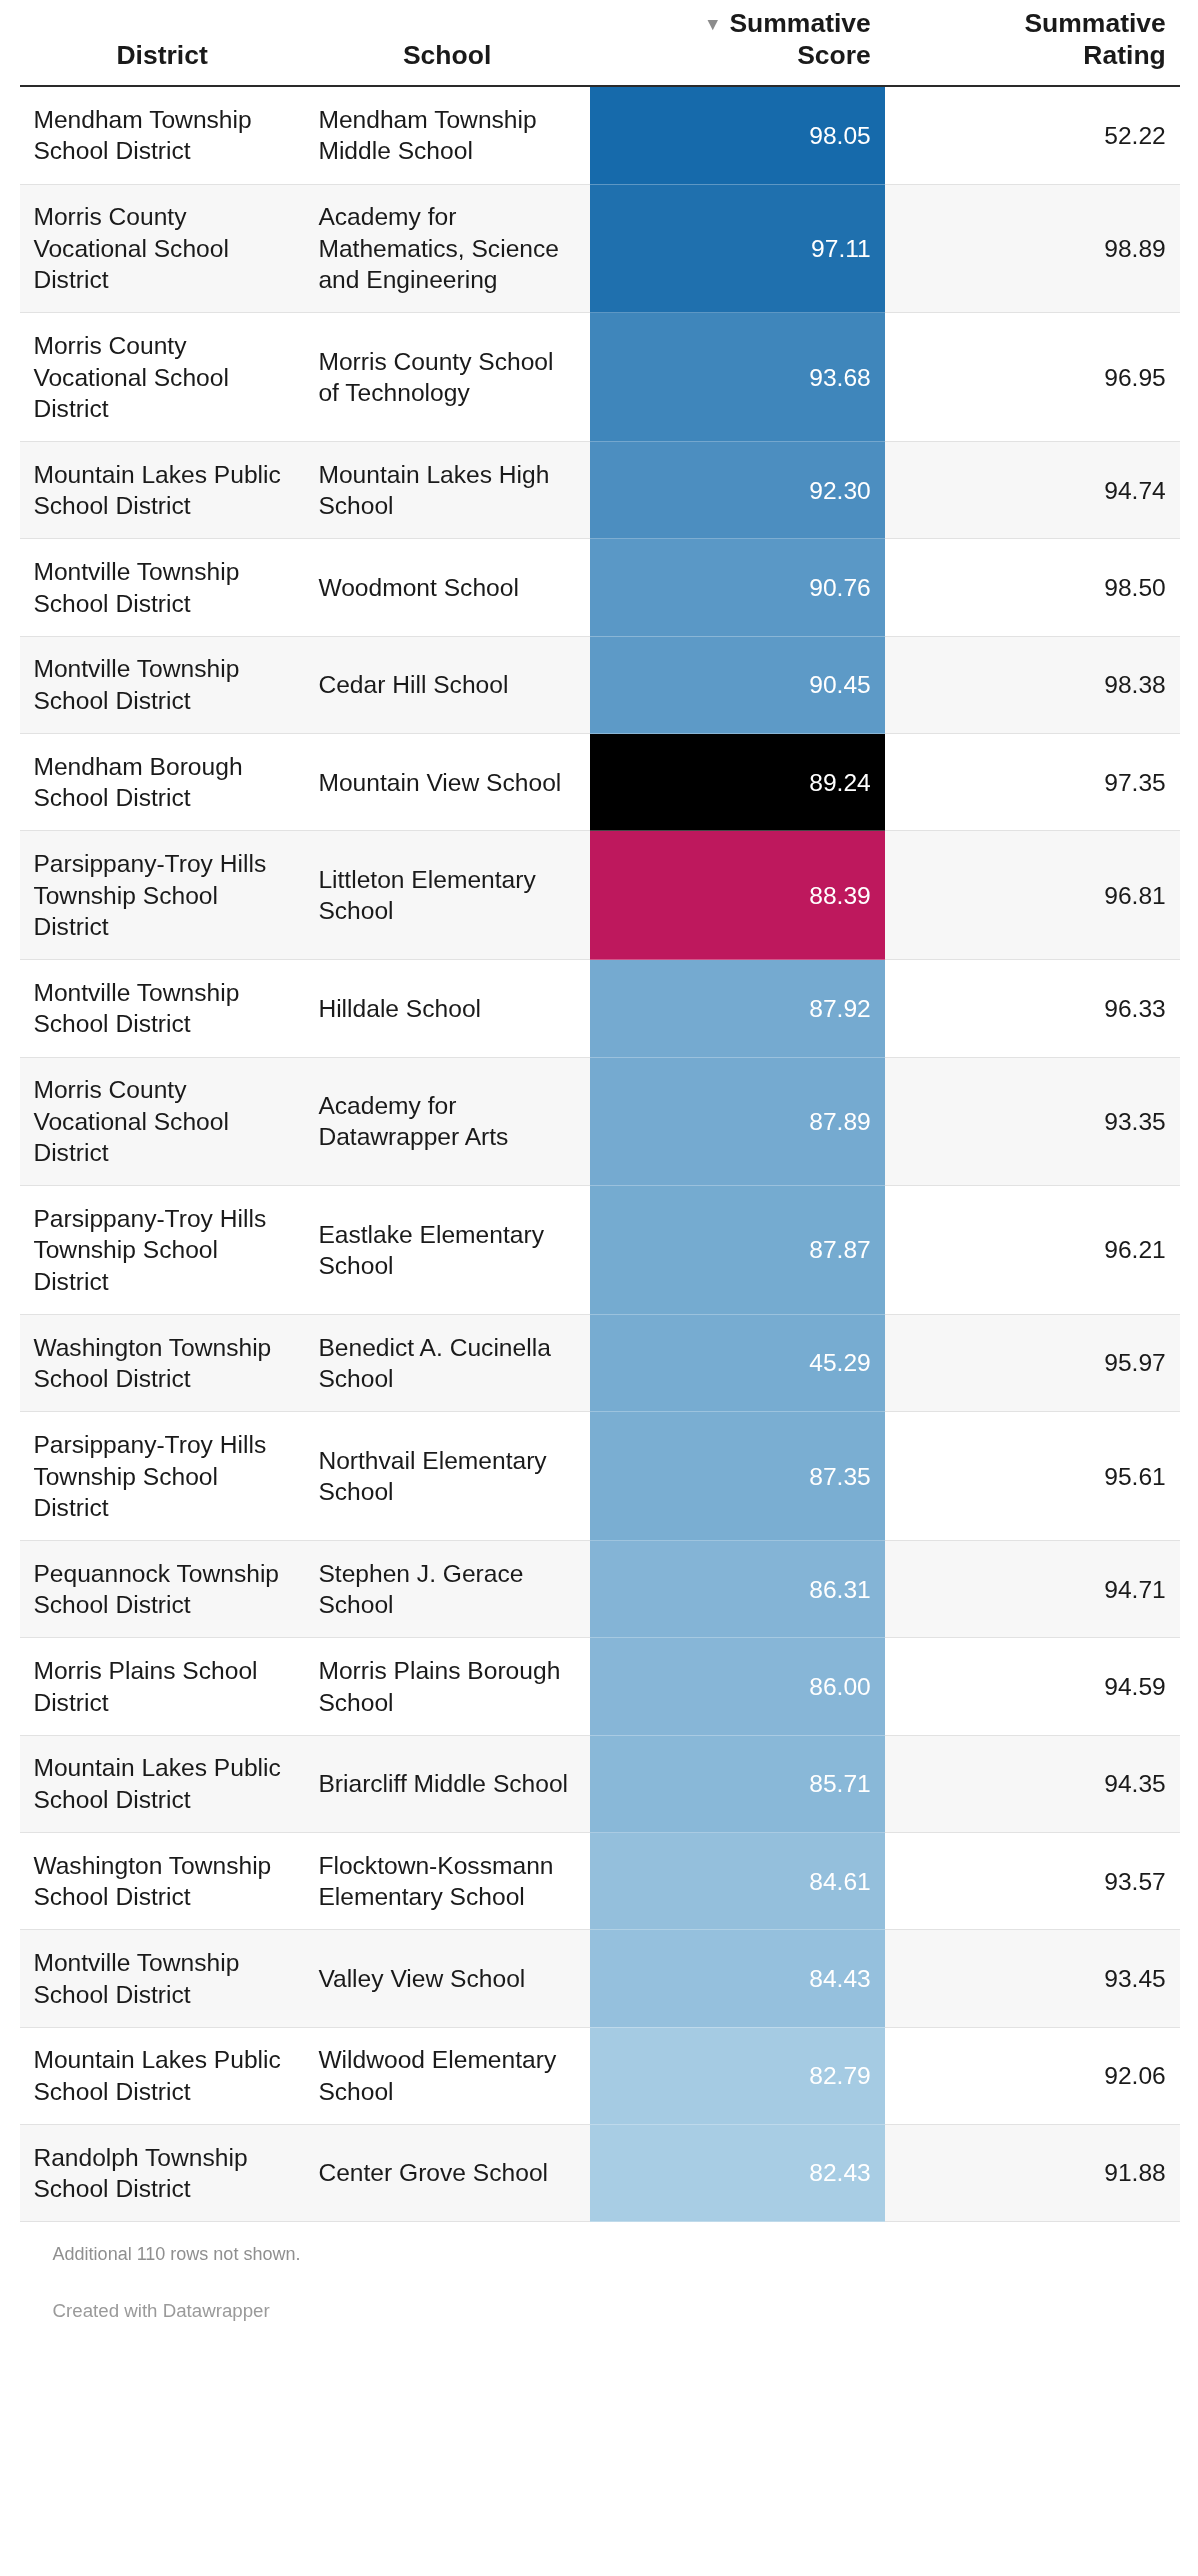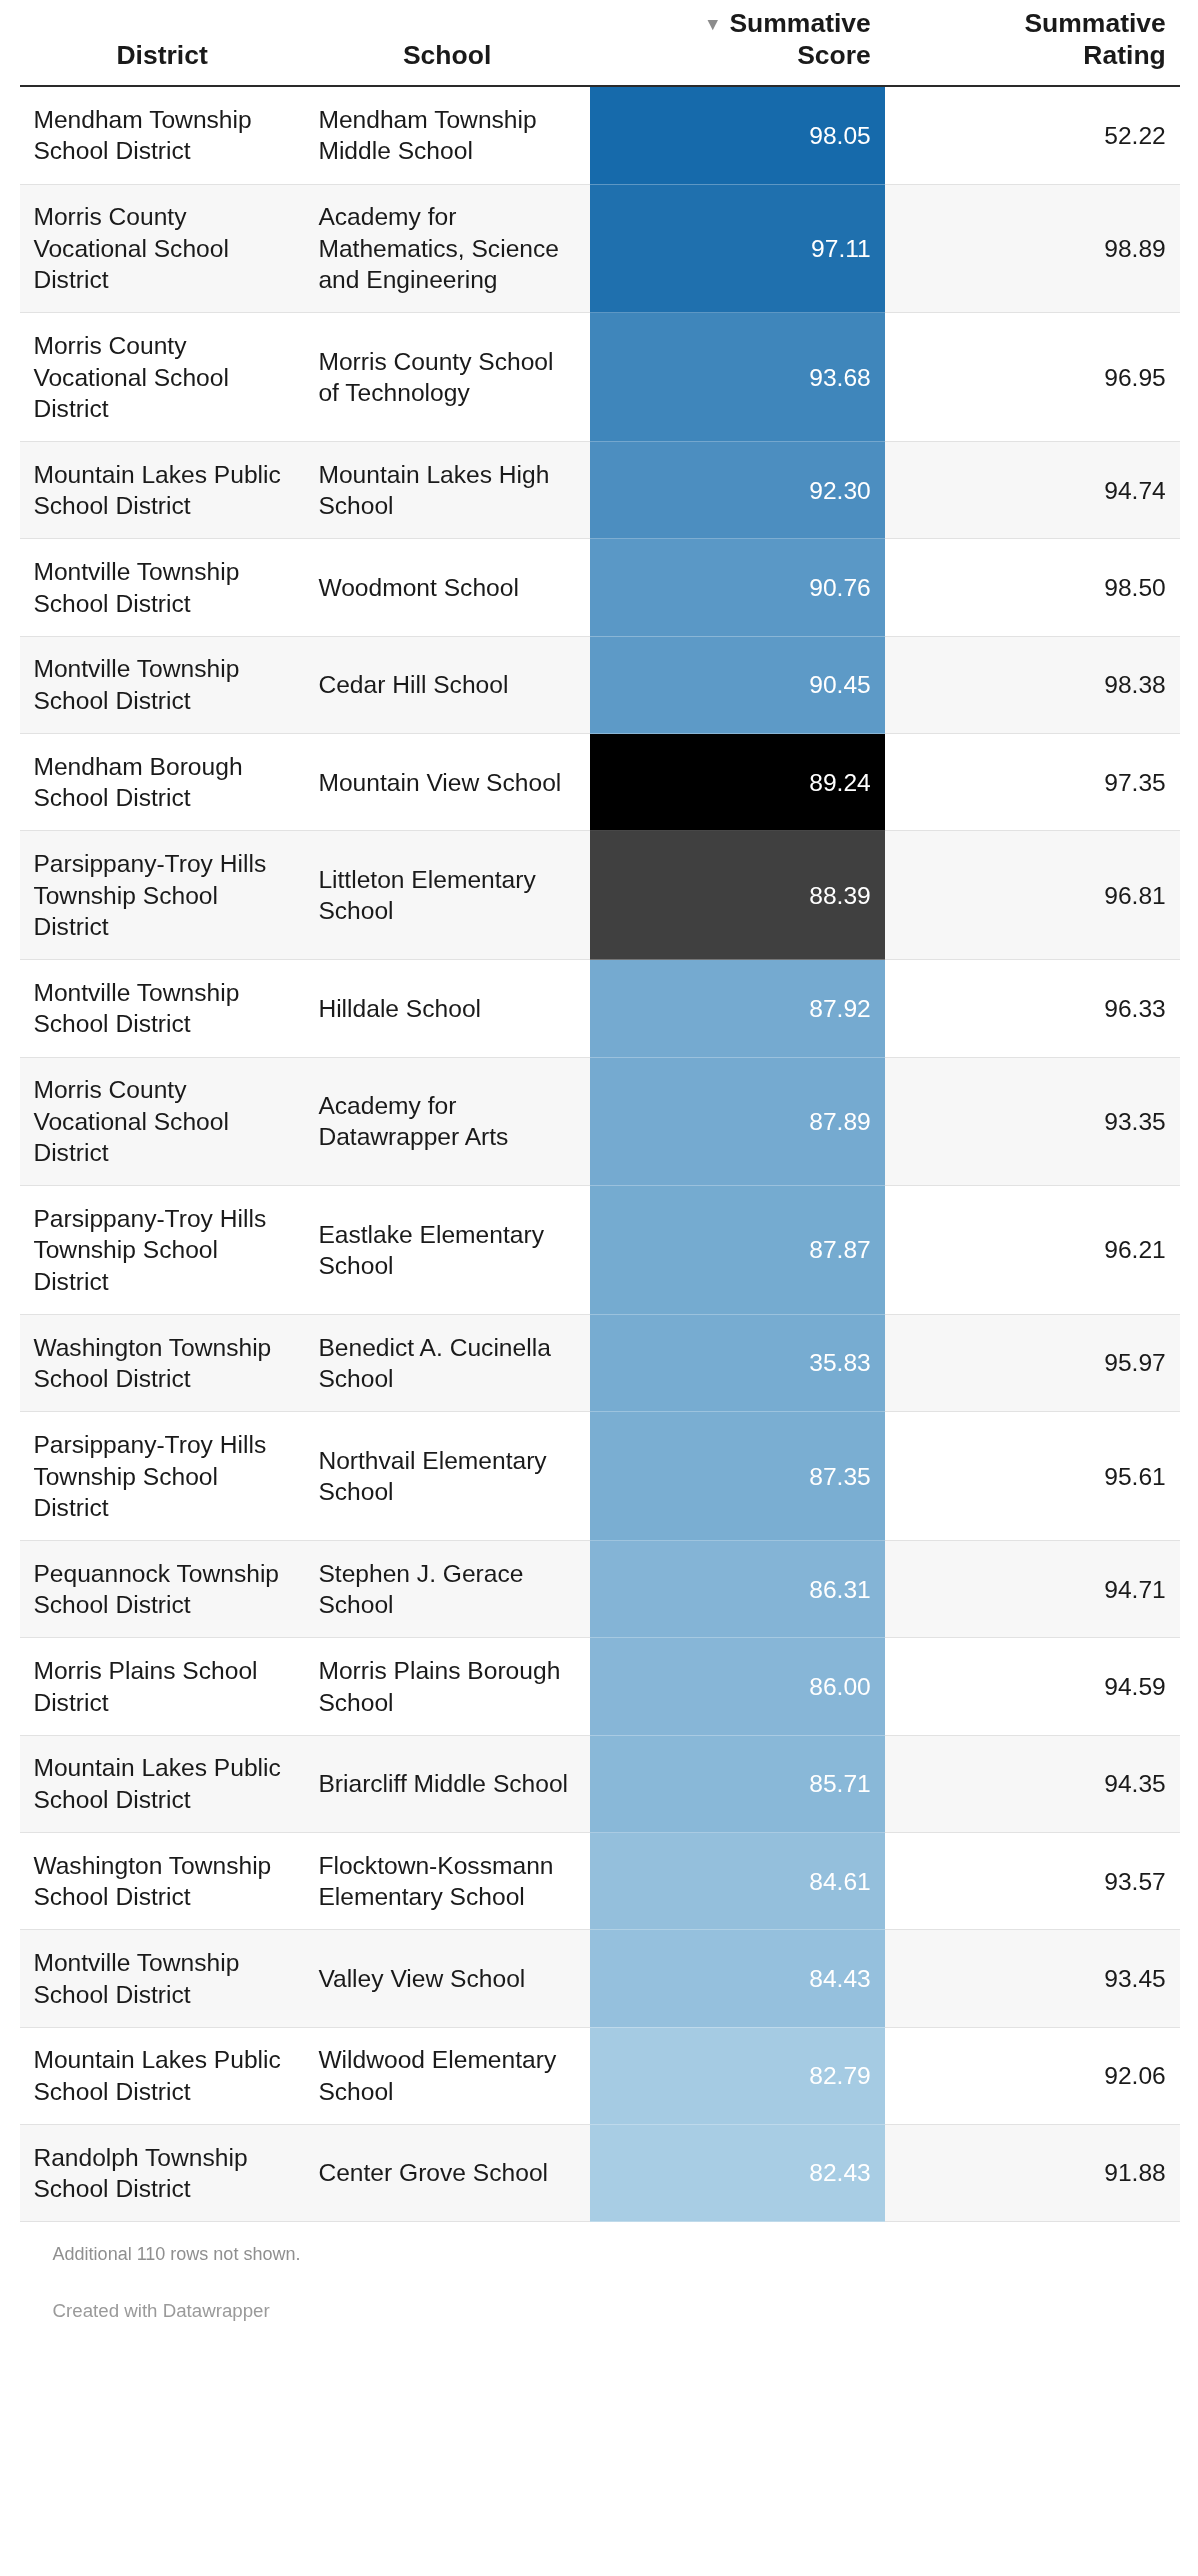--- a/index.html
+++ b/index.html
@@ -152,21 +152,21 @@
         </tr>
         <tr>
           <td class="district">Mendham Borough School District</td>
           <td class="school">Mountain View School</td>
           <td class="score" style="background: #000000;">89.24</td>
           <td class="rating">97.35</td>
         </tr>
         <tr class="alt">
           <td class="district">Parsippany-Troy Hills Township School District</td>
           <td class="school">Littleton Elementary School</td>
-          <td class="score" style="background: #404040;">88.39</td>
+          <td class="score" style="background: #be185d;">88.39</td>
           <td class="rating">96.81</td>
         </tr>
         <tr>
           <td class="district">Montville Township School District</td>
           <td class="school">Hilldale School</td>
           <td class="score" style="background: rgb(117, 170, 208);">87.92</td>
           <td class="rating">96.33</td>
         </tr>
         <tr class="alt">
           <td class="district">Morris County Vocational School District</td>
@@ -176,21 +176,21 @@
         </tr>
         <tr>
           <td class="district">Parsippany-Troy Hills Township School District</td>
           <td class="school">Eastlake Elementary School</td>
           <td class="score" style="background: rgb(117, 171, 208);">87.87</td>
           <td class="rating">96.21</td>
         </tr>
         <tr class="alt">
           <td class="district">Washington Township School District</td>
           <td class="school">Benedict A. Cucinella School</td>
-          <td class="score" style="background: rgb(119, 172, 209);">35.83</td>
+          <td class="score" style="background: rgb(119, 172, 209);">45.29</td>
           <td class="rating">95.97</td>
         </tr>
         <tr>
           <td class="district">Parsippany-Troy Hills Township School District</td>
           <td class="school">Northvail Elementary School</td>
           <td class="score" style="background: rgb(122, 174, 210);">87.35</td>
           <td class="rating">95.61</td>
         </tr>
         <tr class="alt">
           <td class="district">Pequannock Township School District</td>

